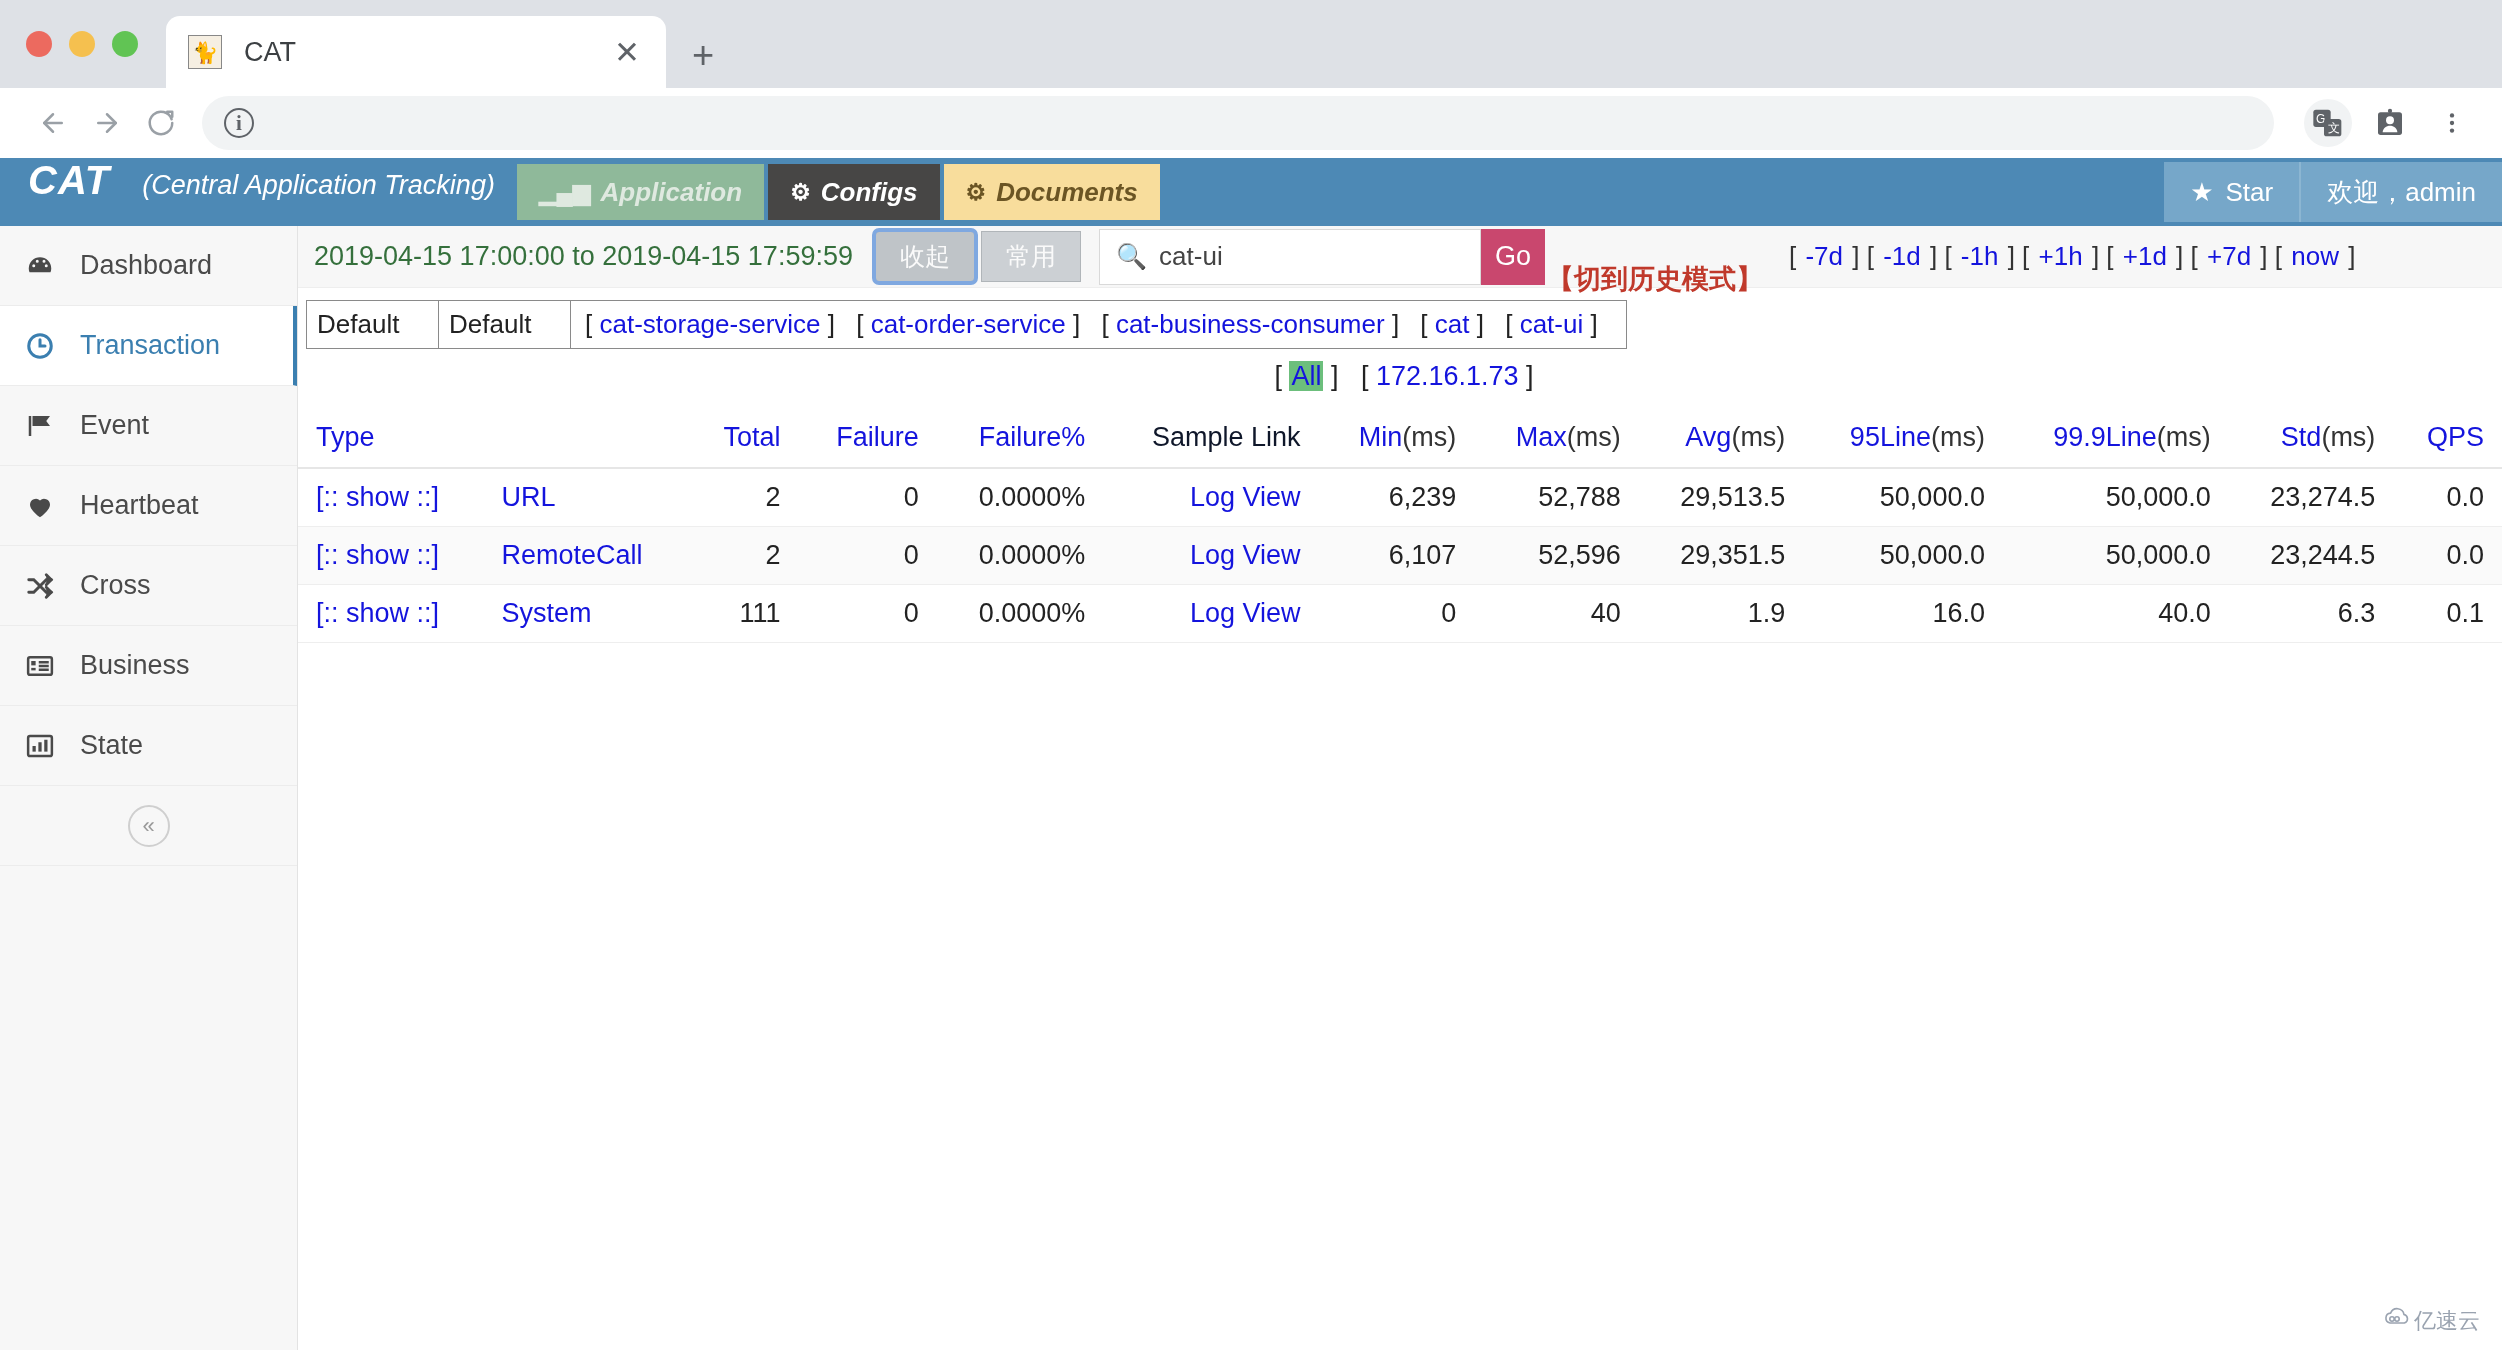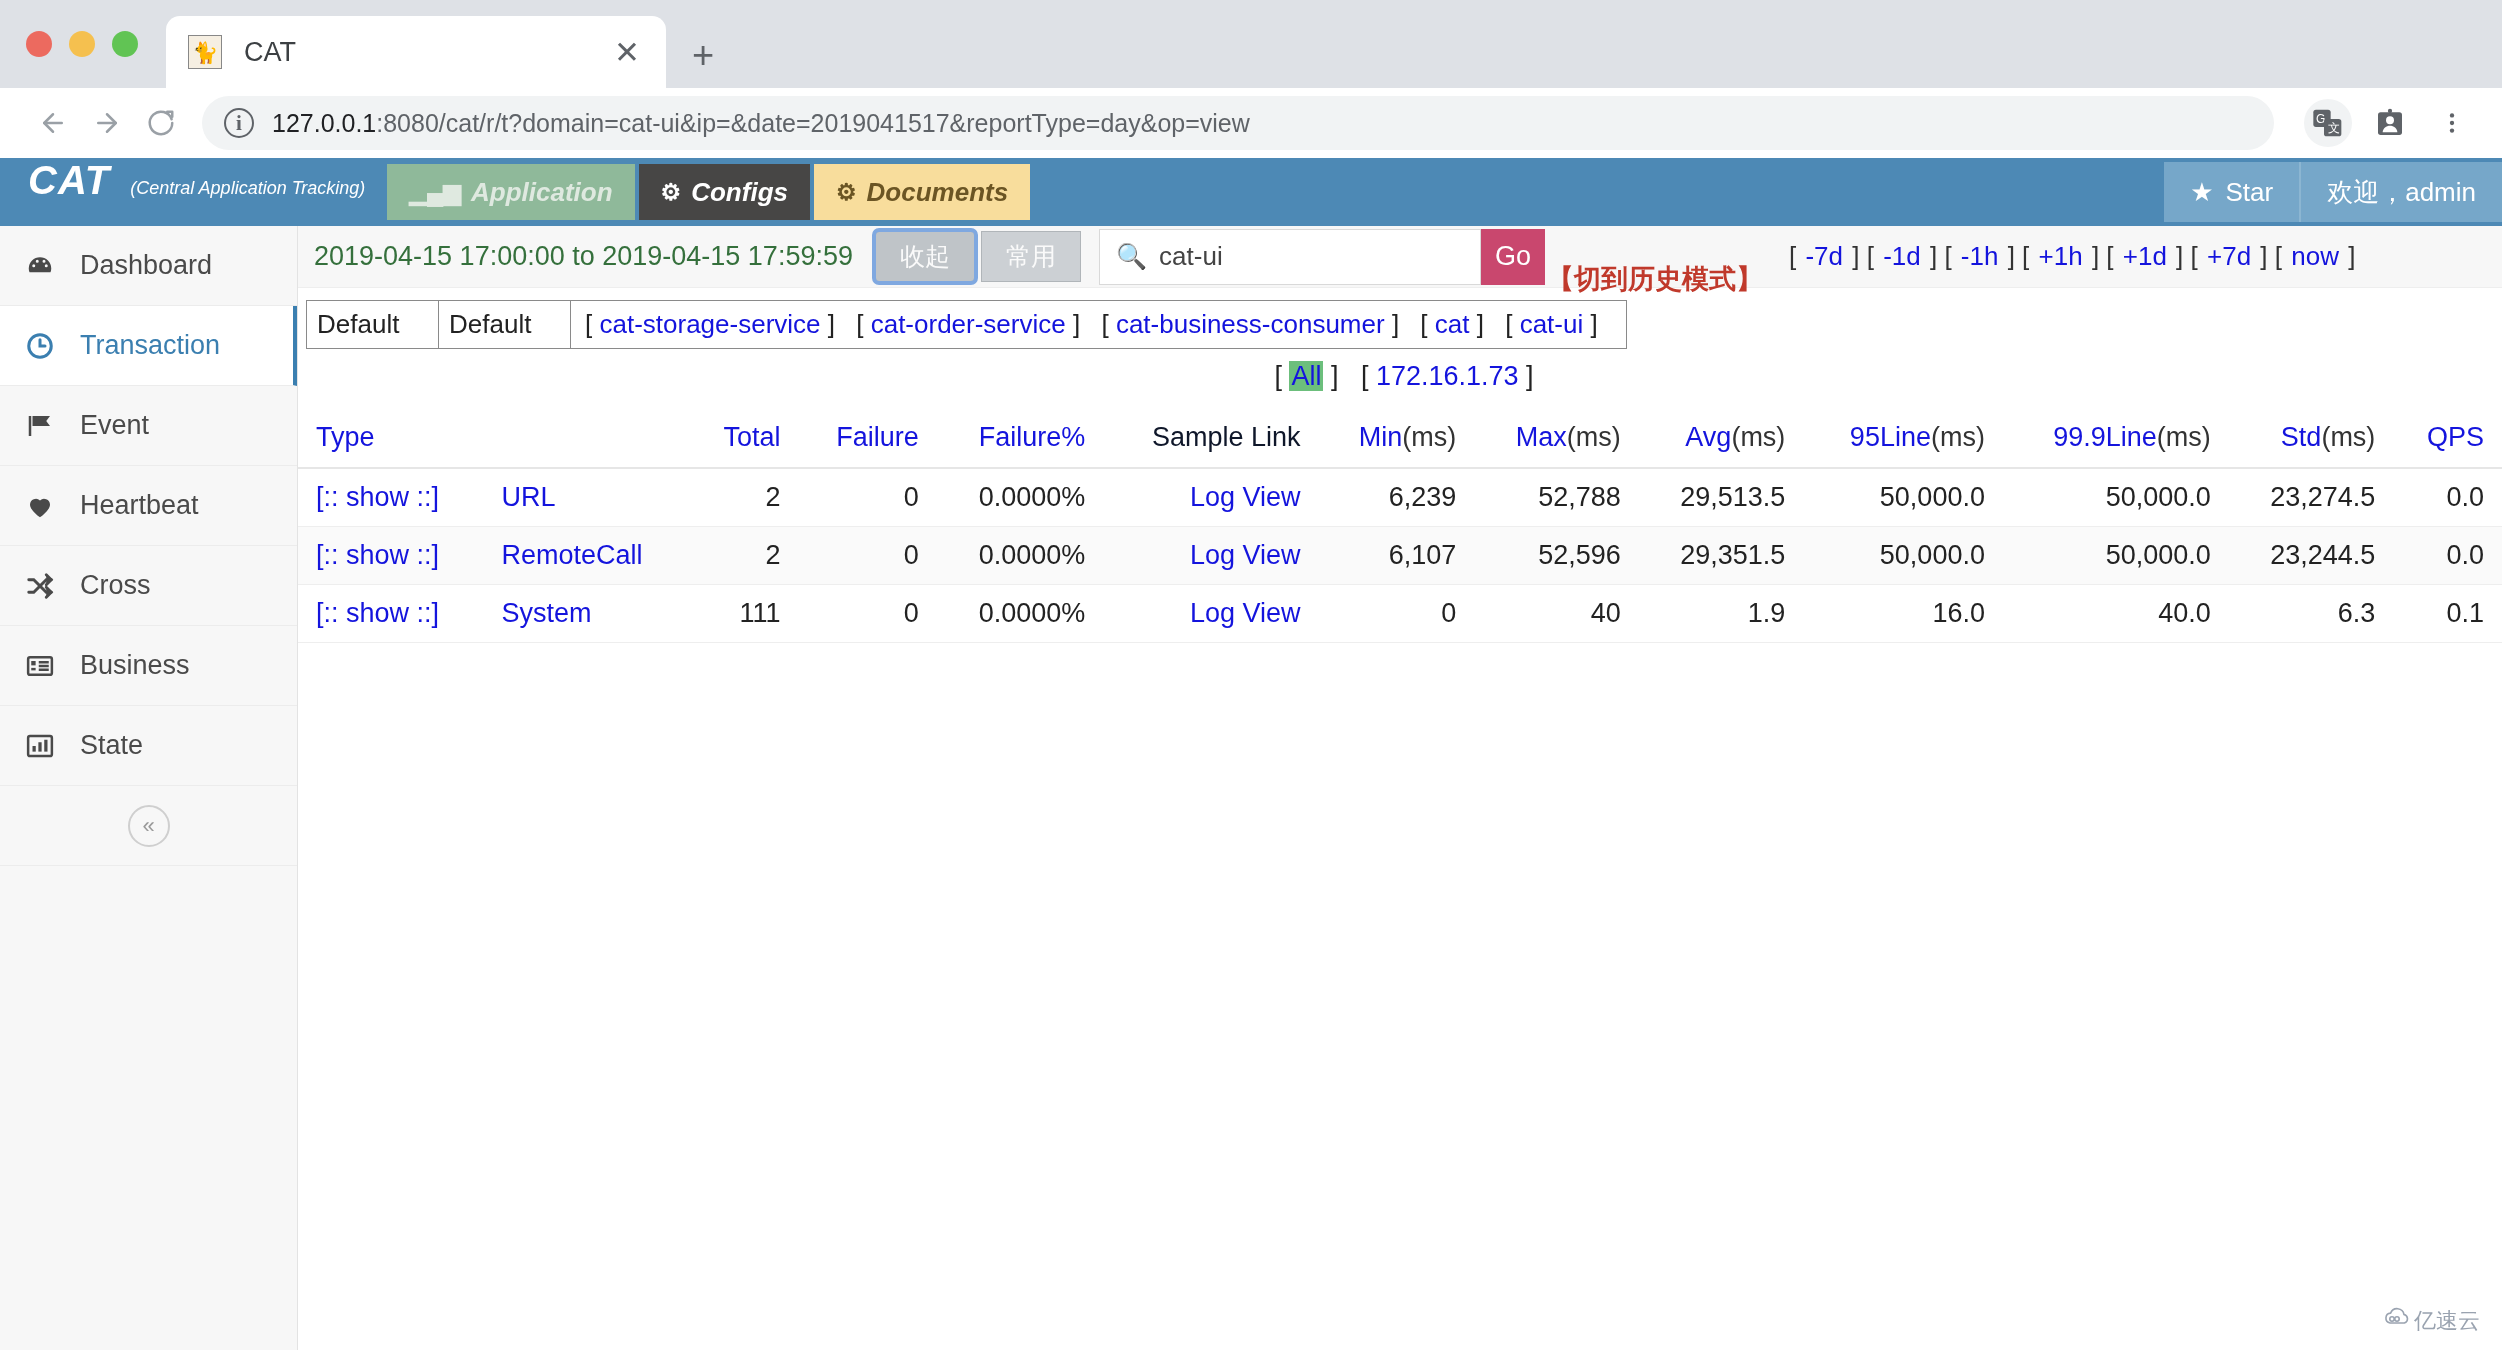--- a/index.html
+++ b/index.html
@@ -137,23 +137,23 @@
     padding-left: 28px;
     color: #ffffff;
   }
   .brand-main {
     font-size: 40px;
     font-style: italic;
     font-weight: bold;
     letter-spacing: 1px;
   }
   .brand-sub {
-    font-size: 18px;
+    font-size: 27px;
     font-style: italic;
-    margin-left: 20px;
+    margin-left: 32px;
   }
   .nav-tabs {
     display: flex;
     align-items: stretch;
     margin-left: 22px;
     padding-top: 6px;
     padding-bottom: 6px;
   }
   .nav-tab {
     display: flex;
@@ -403,21 +403,20 @@
         </svg>
     </div>
     <div class="nav-btn">
       <svg width="30" height="30" viewBox="0 0 24 24" fill="none" stroke="#9aa0a6" stroke-width="2" stroke-linecap="round" stroke-linejoin="round">
           <polyline points="21 7 21 3 17 3"></polyline>
           <path d="M20.5 9A9 9 0 1 0 21 12"></path>
         </svg>
     </div>
     <div class="omnibox">
       <div class="info-icon">i</div>
-      <div class="url-text"><span class="host">127.0.0.1</span><span>:8080/cat/r/t?domain=cat-ui&amp;ip=&amp;date=2019041517&amp;reportType=day&amp;op=view</span></div>
     </div>
     <div class="tb-icon translate">
       <svg width="32" height="32" viewBox="0 0 24 24" fill="#5f6368">
           <path d="M3 3h10v10H3z" opacity="0"></path>
           <text x="1" y="13" font-size="11" font-family="Liberation Sans, sans-serif" fill="#5f6368">G</text>
           <rect x="1" y="2" width="13" height="13" rx="2" fill="#5f6368"></rect>
           <text x="3" y="12" font-size="9" fill="#fff" font-family="Liberation Sans, sans-serif">G</text>
           <rect x="9" y="9" width="13" height="13" rx="2" fill="#5f6368"></rect>
           <text x="12" y="19" font-size="9" fill="#fff" font-family="Liberation Sans, sans-serif">文</text>
         </svg>

